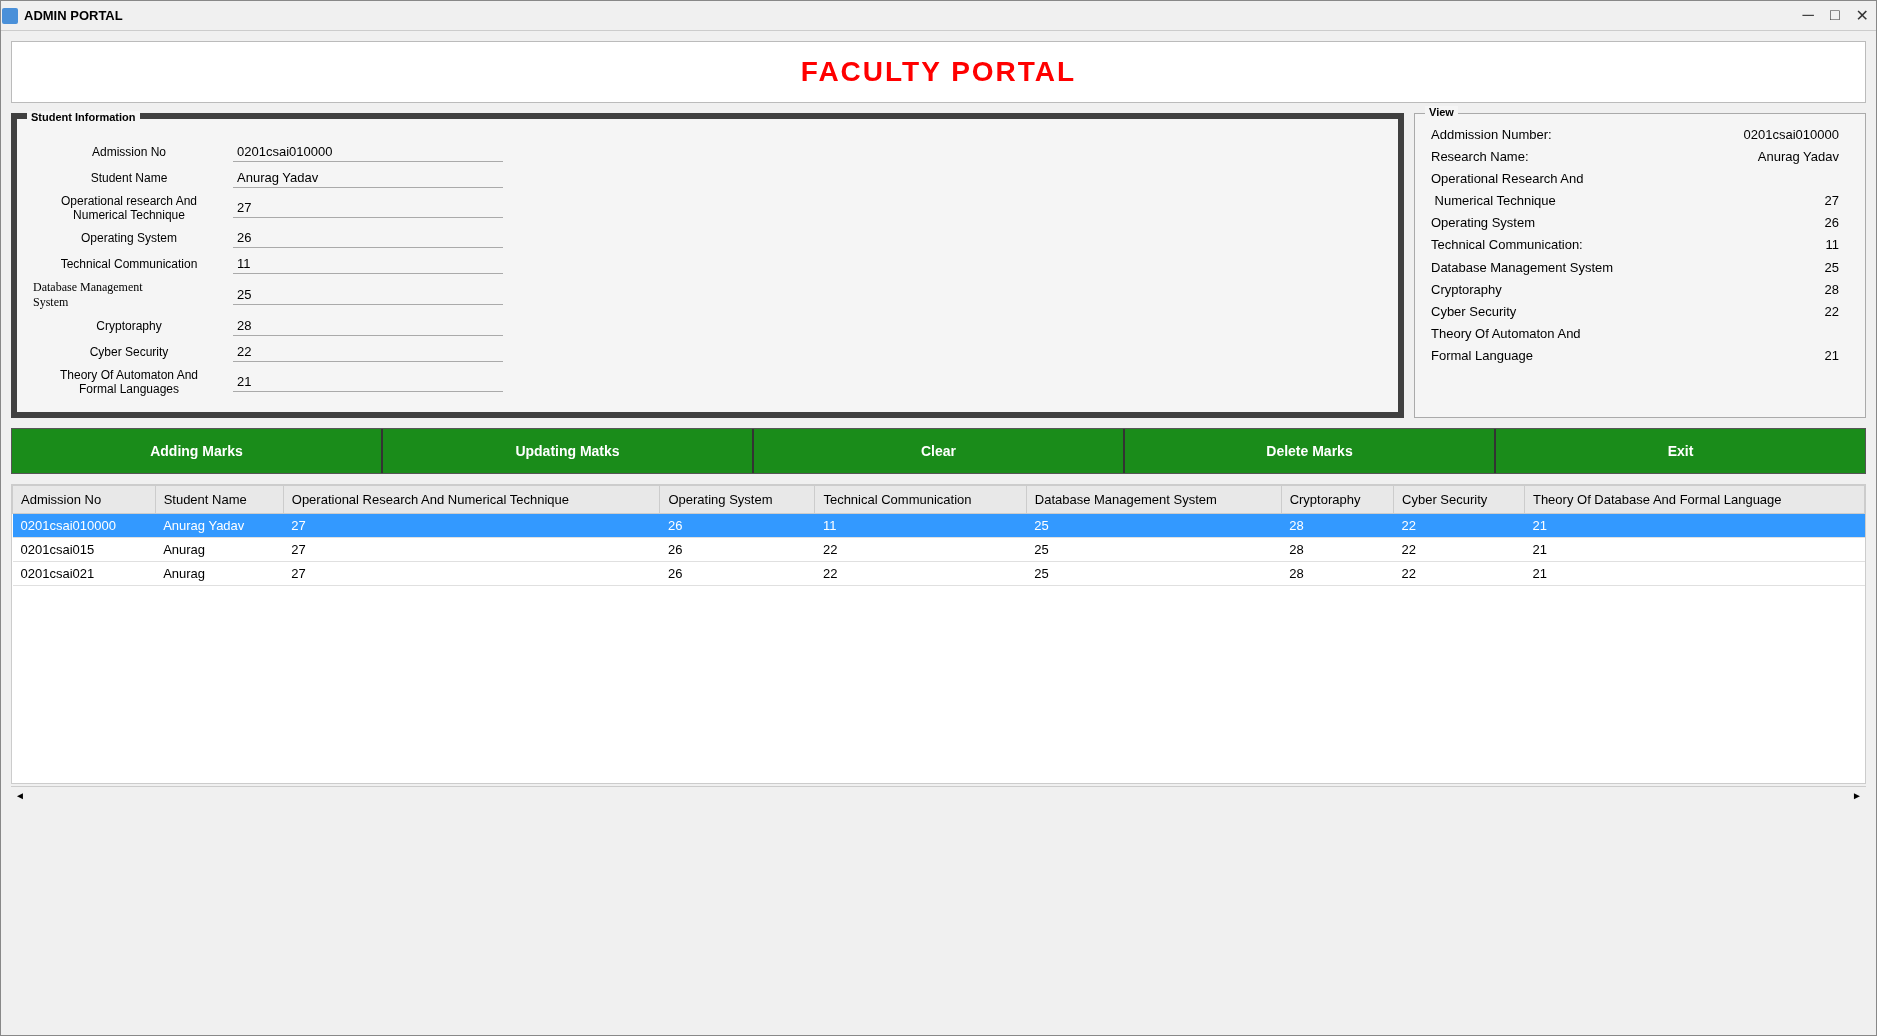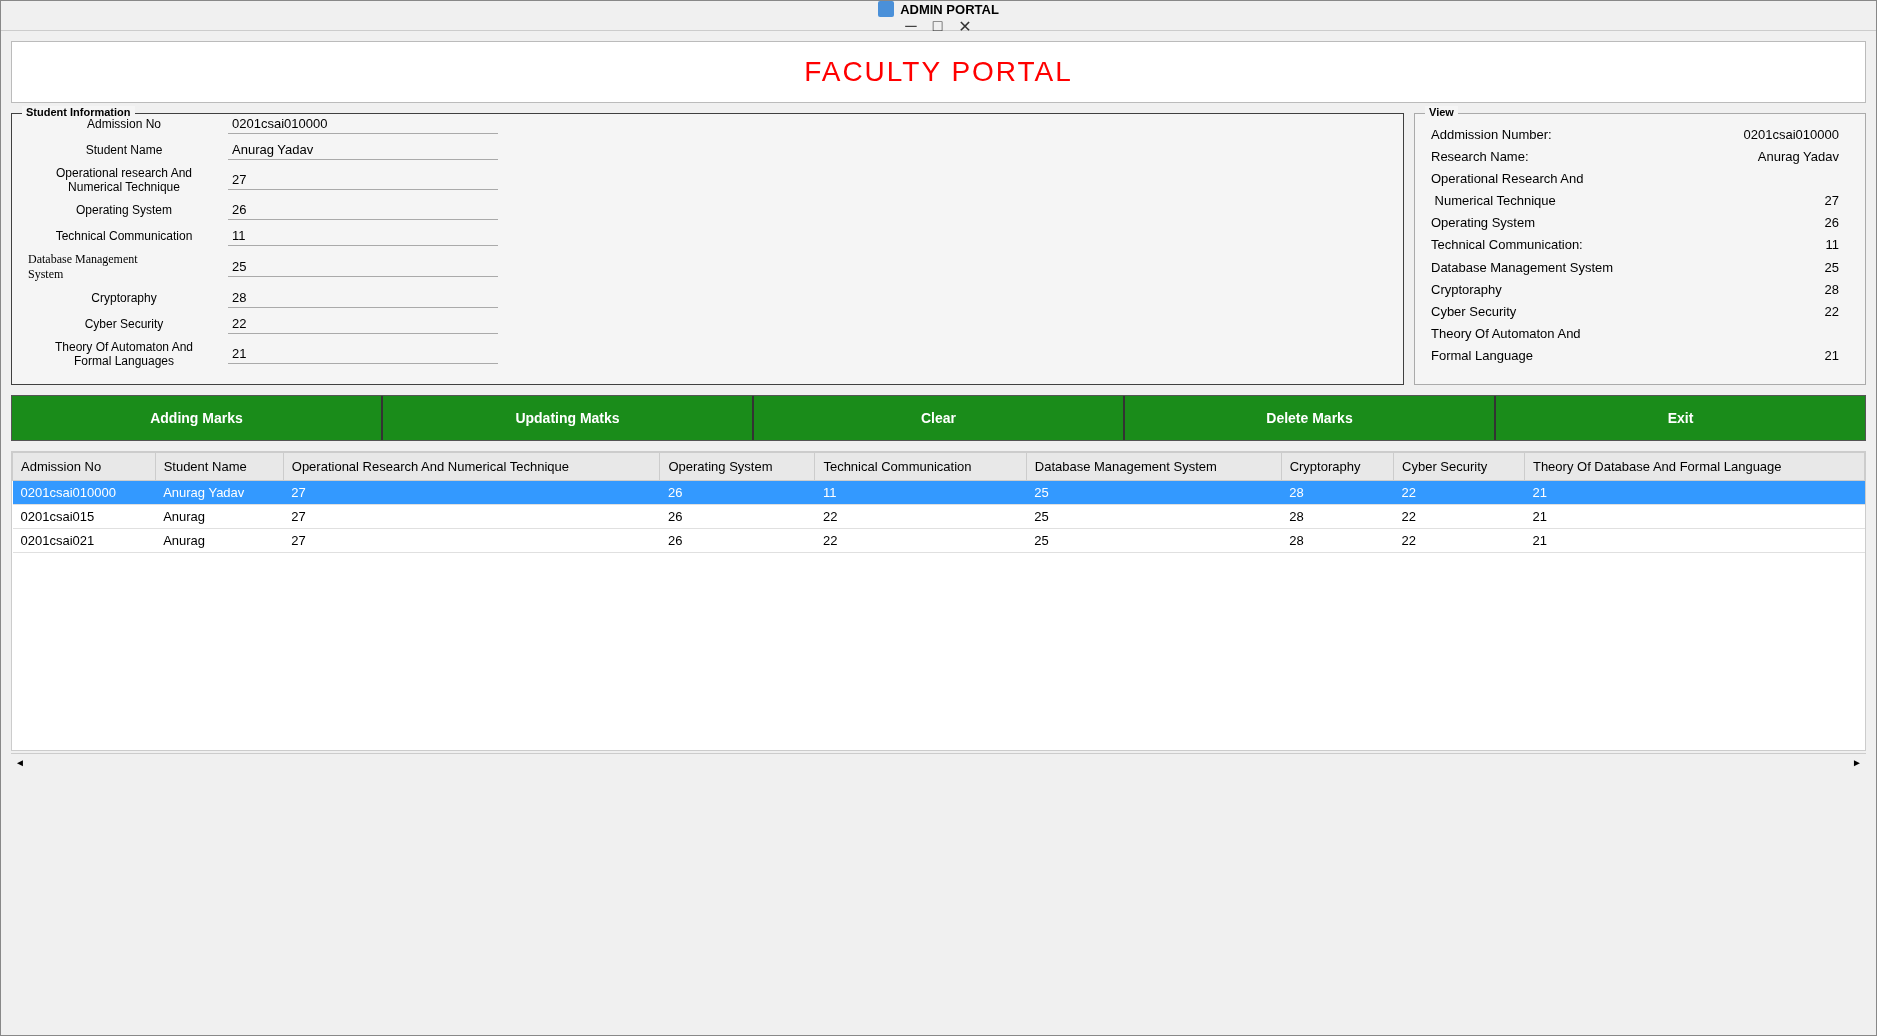--- a/index.html
+++ b/index.html
@@ -6,40 +6,39 @@
     body { background: #f0f0f0; width: 1877px; height: 1036px; overflow: hidden; border: 1px solid #888; }
 
     .title-bar {
       background: #f0f0f0;
       height: 30px;
       display: flex;
       align-items: center;
       justify-content: space-between;
       padding: 0 1px;
       border-bottom: 1px solid #ccc;
-      flex-direction: column;
     }
     .title-bar-left { display: flex; align-items: center; gap: 6px; font-size: 12px; font-weight: bold; }
     .title-bar-icon { width: 16px; height: 16px; background: #4a90d9; border-radius: 2px; display: inline-block; }
     .title-bar-controls { display: flex; gap: 4px; }
     .title-bar-controls span { font-size: 16px; cursor: pointer; padding: 0 6px; color: #333; }
 
     .main-content { background: #f0f0f0; padding: 10px; }
 
     .page-title-bar {
       background: white;
       border: 1px solid #bbb;
       text-align: center;
       padding: 14px 0;
       margin-bottom: 10px;
     }
     .page-title {
       color: red;
       font-size: 28px;
-      font-weight: normal;
+      font-weight: bold;
       letter-spacing: 2px;
     }
 
     .top-section {
       display: flex;
       gap: 10px;
       margin-bottom: 10px;
     }
 
     .form-row {
@@ -122,23 +121,23 @@
       border-bottom: 1px solid #e0e0e0;
       padding: 4px 8px;
       white-space: nowrap;
     }
     tr.selected td {
       background: #3399ff;
       color: white;
     }
 
     .fieldset-wrapper {
-      border: 1px solid #404040;
+      border: 6px solid #404040;
       position: relative;
-      padding: 0 16px 10px;
+      padding: 23px 16px 10px;
       background: #f5f5f5;
       flex: 1;
     }
     .fieldset-legend {
       position: absolute;
       top: -8px;
       left: 10px;
       background: #f5f5f5;
       padding: 0 4px;
       font-size: 11px;

